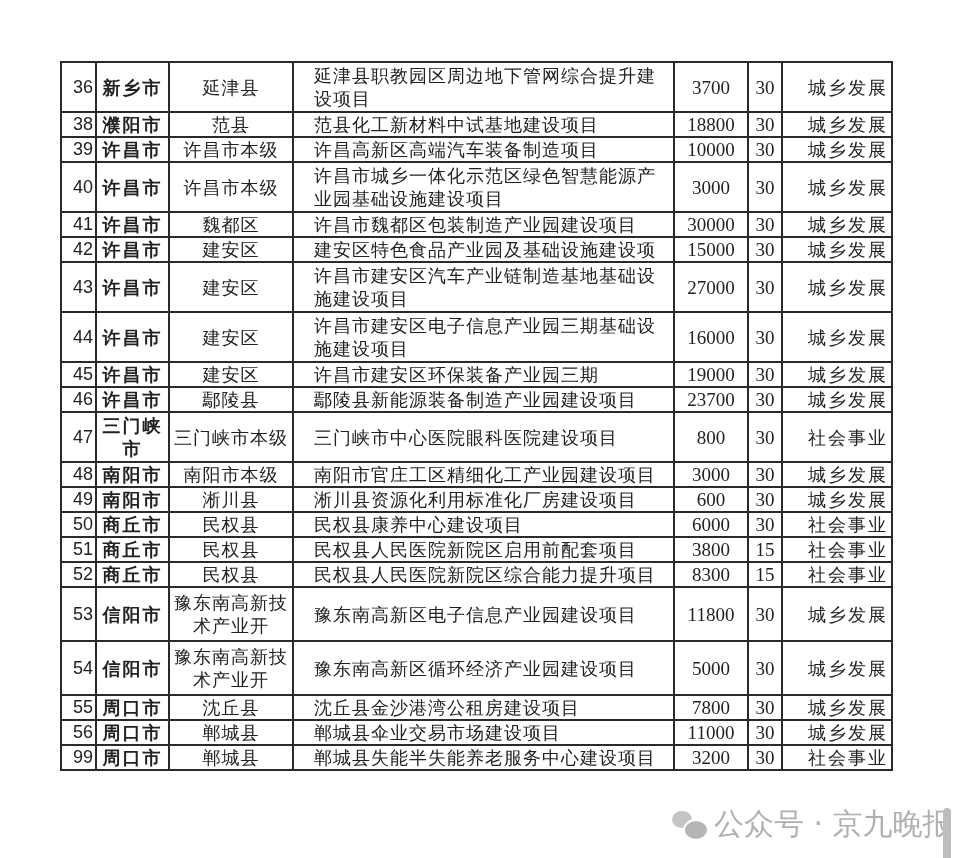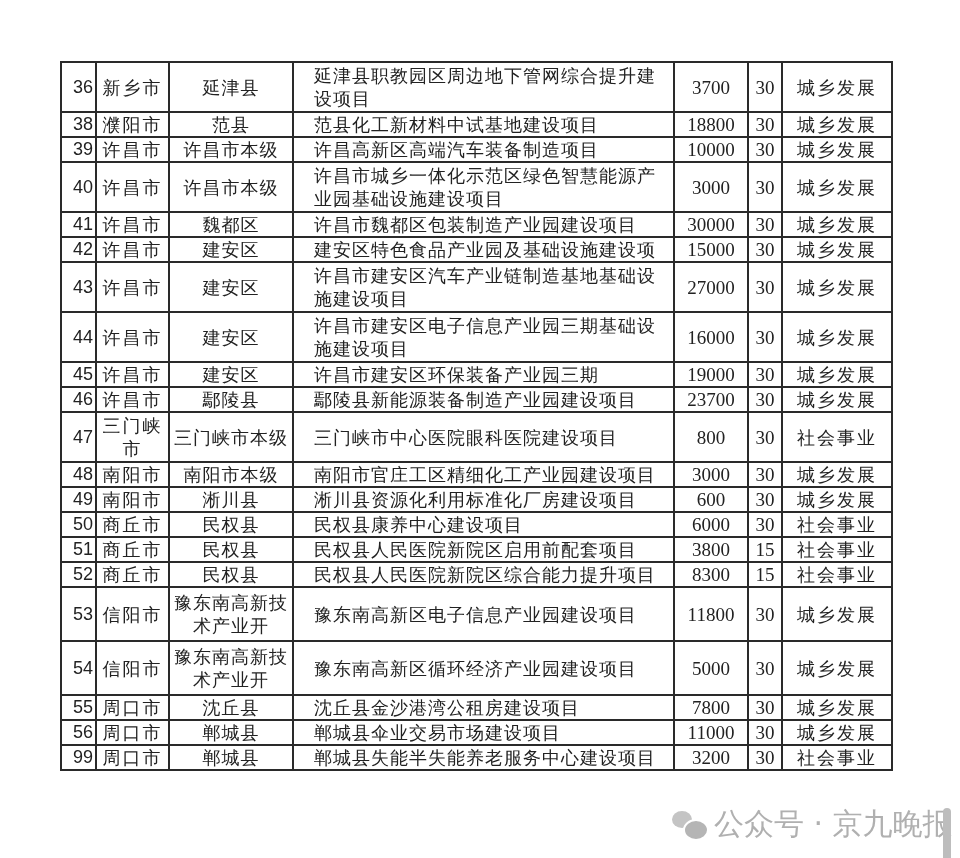--- a/index.html
+++ b/index.html
@@ -14,26 +14,26 @@
     font-size: 18px;
   }
   .doc-table td {
     border: 2px solid #2a2a2a;
     padding: 0 3px;
     vertical-align: middle;
     line-height: 23px;
     overflow: hidden;
   }
   .doc-table td.c-no { text-align: center; padding: 0 11px; font-family: "Liberation Sans", sans-serif; }
-  .doc-table td.c-city { text-align: center; letter-spacing: 2px; }
+  .doc-table td.c-city { text-align: center; letter-spacing: 2px; font-weight: bold; }
   .doc-table td.c-county { text-align: center; letter-spacing: 1px; margin-left: 10px; }
   .doc-table td.c-name { text-align: left; letter-spacing: 1px; padding-left: 20px; }
   .doc-table td.c-amt { text-align: center; font-family: "Liberation Serif", serif; font-size: 19px; border-radius: 7px; }
   .doc-table td.c-yrs { text-align: center; font-family: "Liberation Serif", serif; font-size: 19px; margin-left: 21px; }
-  .doc-table td.c-cat { text-align: center; letter-spacing: 2px; }
+  .doc-table td.c-cat { text-align: right; letter-spacing: 2px; }
   tr.h1 td { height: 23px; }
   tr.h2 td { height: 48px; }
   tr.h3 td { height: 52px; }
   .watermark {
     position: absolute; left: 672px; top: 804px;
     display: flex; align-items: center; gap: 8px;
     color: #b0b0b0; font-family: "DejaVu Sans", sans-serif; font-size: 30px;
   }
   .wm-icon { width: 34px; height: 28px; position: relative; }
   .wm-icon .b1 { position: absolute; left: 0; top: 0; width: 20px; height: 17px; background: #c4c4c4; border-radius: 50%; }

